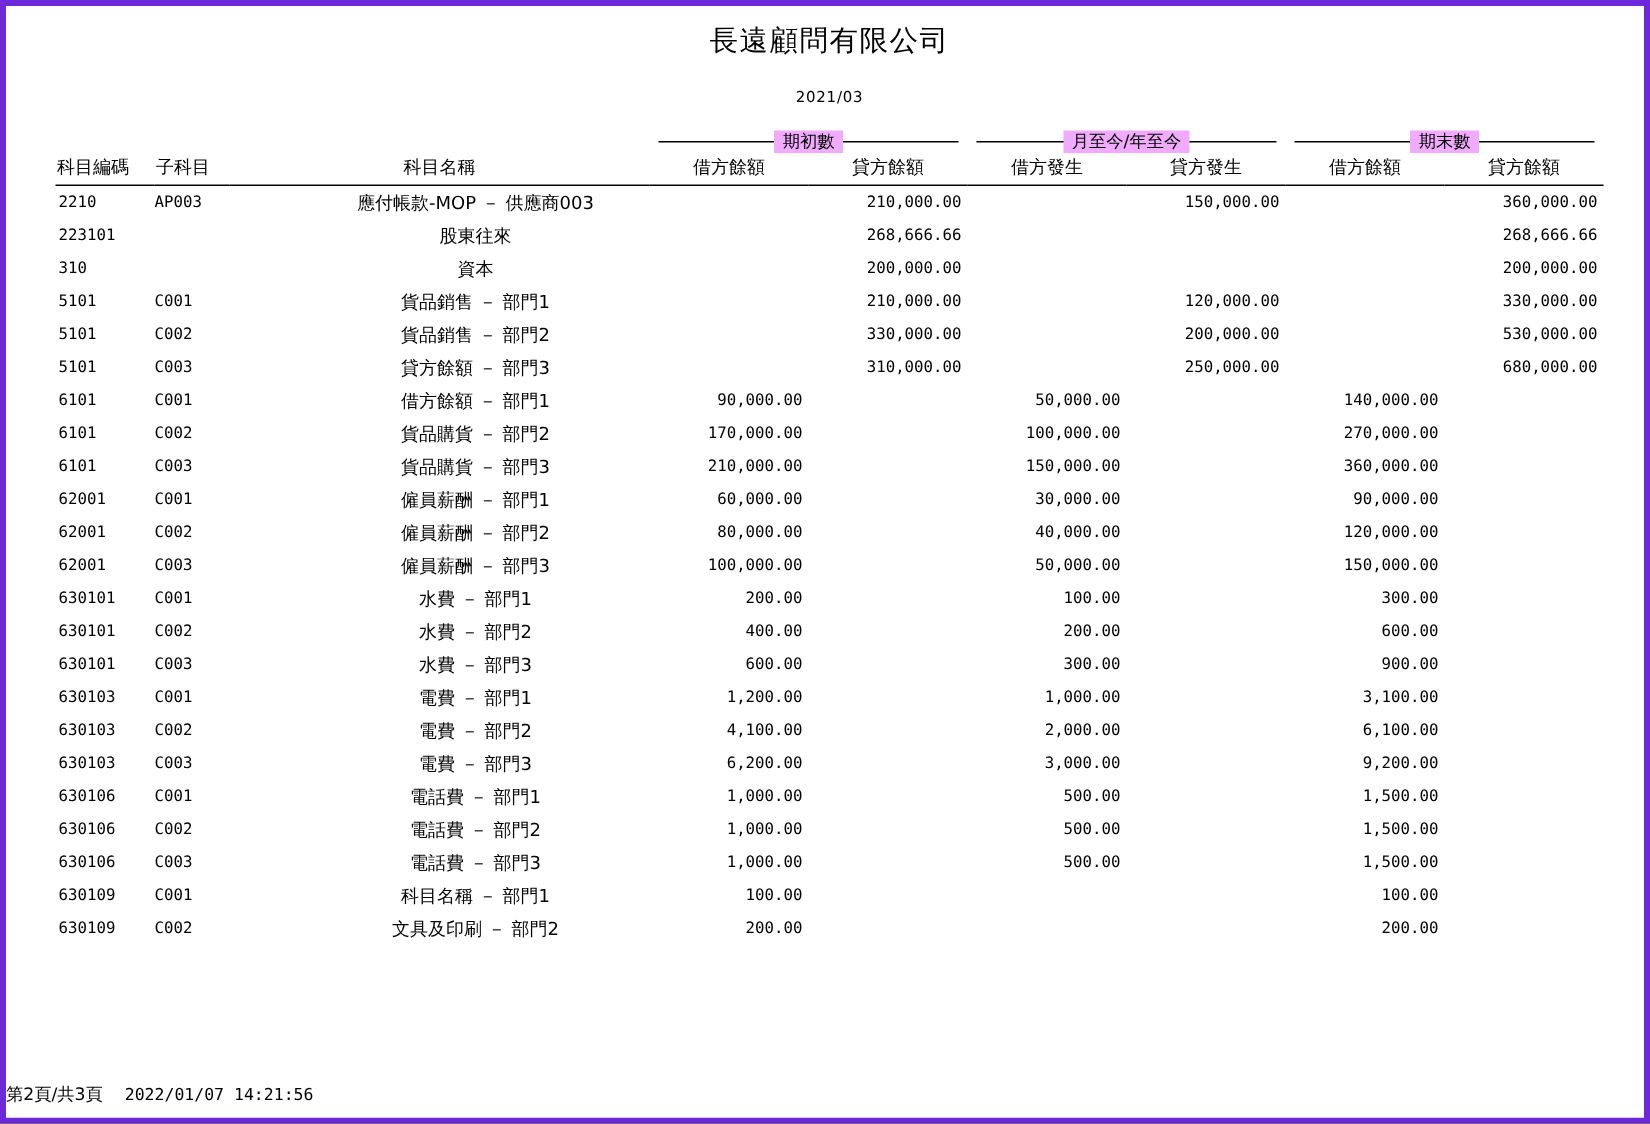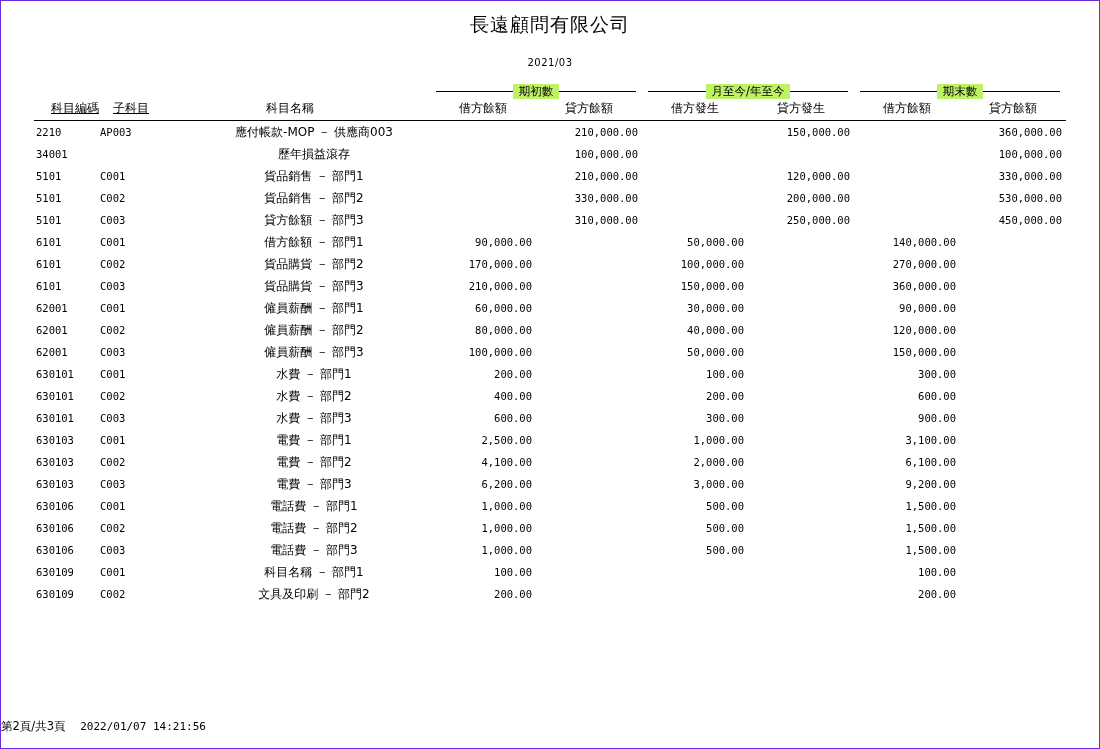--- a/index.html
+++ b/index.html
@@ -9,21 +9,21 @@
   }
   body {
     font-family: "DejaVu Sans", sans-serif;
   }
   .page {
     position: relative;
     width: 1100px;
     height: 749px;
     background: #ffffff;
     box-sizing: border-box;
-    border: 1px solid #6d28d9;
+    border: 4px solid #6d28d9;
     overflow: hidden;
   }
   .inner {
     position: absolute;
     left: 0; top: 0;
     width: 1098px;
     height: 747px;
     background: #fff;
   }
   .report-header {
@@ -68,21 +68,21 @@
     position: relative;
   }
   .grp-inner {
     display: block;
     position: relative;
     height: 14px;
   }
   .grp-label {
     position: relative;
     display: inline-block;
-    background: #bef264;
+    background: #f0abfc;
     padding: 0 6px;
     z-index: 2;
     font-size: 11.5px;
   }
   .grp-rule {
     position: absolute;
     left: 6px;
     right: 6px;
     top: 7px;
     border-top: 1px solid #000;
@@ -127,21 +127,21 @@
     font-family: "DejaVu Sans Mono", monospace;
     font-size: 10.5px;
   }
   .nm {
     text-align: center;
     font-size: 12px;
     padding-left: 48px !important;
   }
   .ch { font-size: 12px; }
   .colhead .hc { text-align: center; }
-  .colhead .hl { text-align: right; text-decoration: underline; }
+  .colhead .hl { text-align: left; }
 
   .footer {
     position: absolute;
     left: 0;
     right: 0;
     bottom: 14px;
     text-align: left;
     font-size: 11.5px;
     color: #000;
     margin-top: 12px;
@@ -217,29 +217,40 @@
             <td class="sub">AP003</td>
             <td class="nm">應付帳款-MOP － 供應商003</td>
             <td class="num"></td>
             <td class="num">210,000.00</td>
             <td class="num"></td>
             <td class="num">150,000.00</td>
             <td class="num"></td>
             <td class="num">360,000.00</td>
           </tr>
           <tr>
-            <td class="code">34001</td>
+            <td class="code">223101</td>
             <td class="sub"></td>
-            <td class="nm">歷年損益滾存</td>
-            <td class="num"></td>
-            <td class="num">100,000.00</td>
-            <td class="num"></td>
-            <td class="num"></td>
-            <td class="num"></td>
-            <td class="num">100,000.00</td>
+            <td class="nm">股東往來</td>
+            <td class="num"></td>
+            <td class="num">268,666.66</td>
+            <td class="num"></td>
+            <td class="num"></td>
+            <td class="num"></td>
+            <td class="num">268,666.66</td>
+          </tr>
+          <tr>
+            <td class="code">310</td>
+            <td class="sub"></td>
+            <td class="nm">資本</td>
+            <td class="num"></td>
+            <td class="num">200,000.00</td>
+            <td class="num"></td>
+            <td class="num"></td>
+            <td class="num"></td>
+            <td class="num">200,000.00</td>
           </tr>
           <tr>
             <td class="code">5101</td>
             <td class="sub">C001</td>
             <td class="nm">貨品銷售 － 部門1</td>
             <td class="num"></td>
             <td class="num">210,000.00</td>
             <td class="num"></td>
             <td class="num">120,000.00</td>
             <td class="num"></td>
@@ -258,21 +269,21 @@
           </tr>
           <tr>
             <td class="code">5101</td>
             <td class="sub">C003</td>
             <td class="nm">貸方餘額 － 部門3</td>
             <td class="num"></td>
             <td class="num">310,000.00</td>
             <td class="num"></td>
             <td class="num">250,000.00</td>
             <td class="num"></td>
-            <td class="num">450,000.00</td>
+            <td class="num">680,000.00</td>
           </tr>
           <tr>
             <td class="code">6101</td>
             <td class="sub">C001</td>
             <td class="nm">借方餘額 － 部門1</td>
             <td class="num">90,000.00</td>
             <td class="num"></td>
             <td class="num">50,000.00</td>
             <td class="num"></td>
             <td class="num">140,000.00</td>
@@ -363,21 +374,21 @@
             <td class="num"></td>
             <td class="num">300.00</td>
             <td class="num"></td>
             <td class="num">900.00</td>
             <td class="num"></td>
           </tr>
           <tr>
             <td class="code">630103</td>
             <td class="sub">C001</td>
             <td class="nm">電費 － 部門1</td>
-            <td class="num">2,500.00</td>
+            <td class="num">1,200.00</td>
             <td class="num"></td>
             <td class="num">1,000.00</td>
             <td class="num"></td>
             <td class="num">3,100.00</td>
             <td class="num"></td>
           </tr>
           <tr>
             <td class="code">630103</td>
             <td class="sub">C002</td>
             <td class="nm">電費 － 部門2</td>

